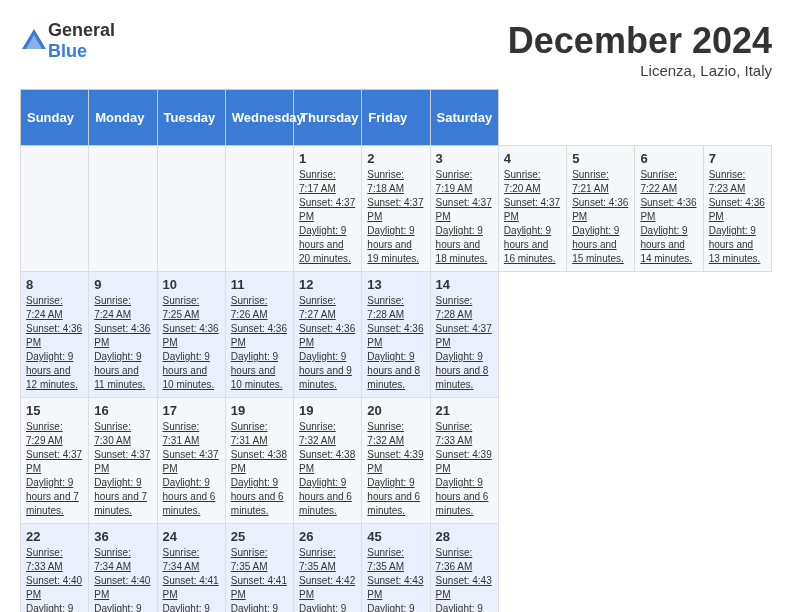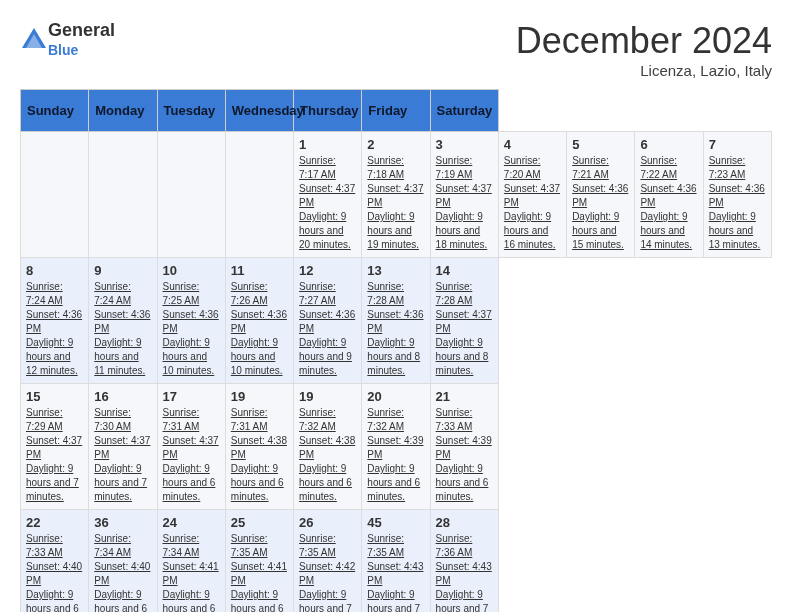--- a/index.html
+++ b/index.html
@@ -19,51 +19,51 @@
     .logo {
       display: flex;
       align-items: center;
     }
     .logo-text-general {
       font-size: 18px;
       font-weight: bold;
       color: #333;
     }
     .logo-text-blue {
-      font-size: 14px;
+      font-size: 18px;
       font-weight: bold;
       color: #3a7bd5;
     }
     .logo-icon {
       width: 28px;
       height: 28px;
     }
     .title-area {
       text-align: right;
     }
     .month-title {
       font-size: 36px;
-      font-weight: normal;
+      font-weight: bold;
       color: #333;
     }
     .location-subtitle {
       font-size: 15px;
       color: #404040;
     }
     table {
       width: 100%;
       border-collapse: collapse;
       table-layout: fixed;
     }
     thead tr th {
       background-color: #3a7bd5;
-      color: #0f172a;
+      color: #ffffff;
       font-size: 13px;
       font-weight: bold;
-      padding: 13px 6px;
+      padding: 20px 6px;
       text-align: left;
       border: 1px solid #ccc;
     }
     tbody tr td {
       border: 1px solid #ddd;
       vertical-align: top;
       padding: 5px 5px;
       font-size: 10px;
       color: #333;
       height: 80px;

